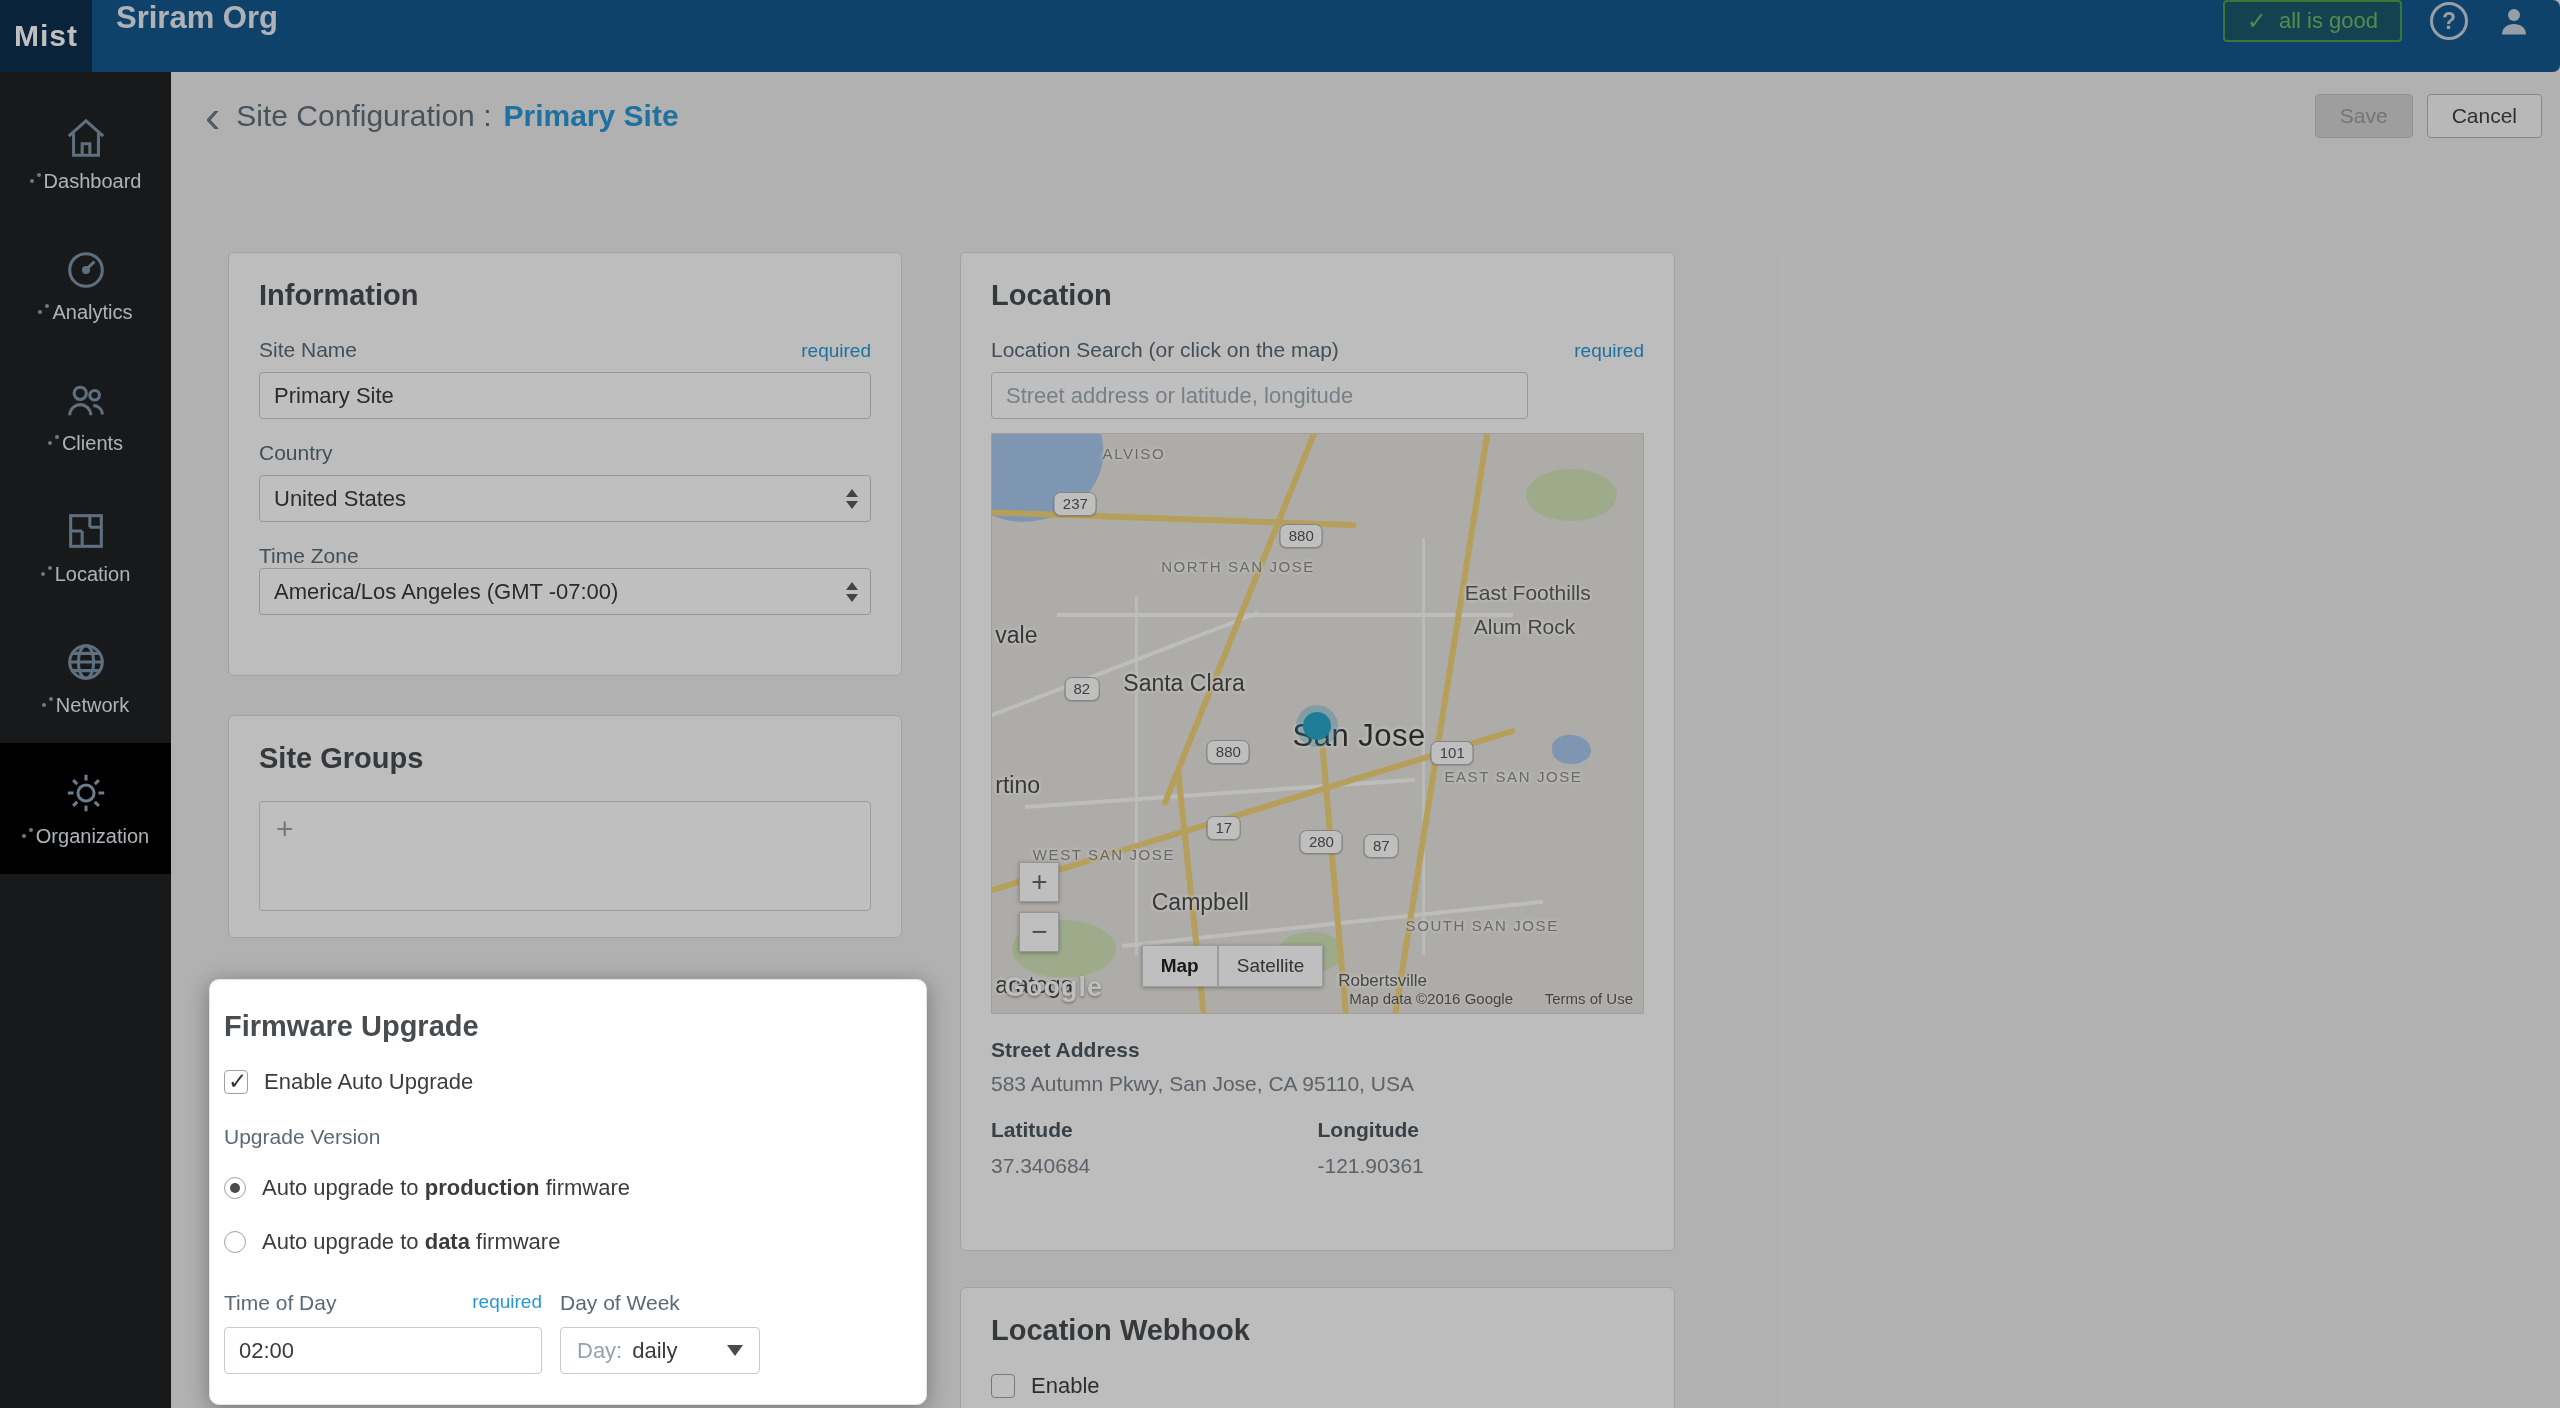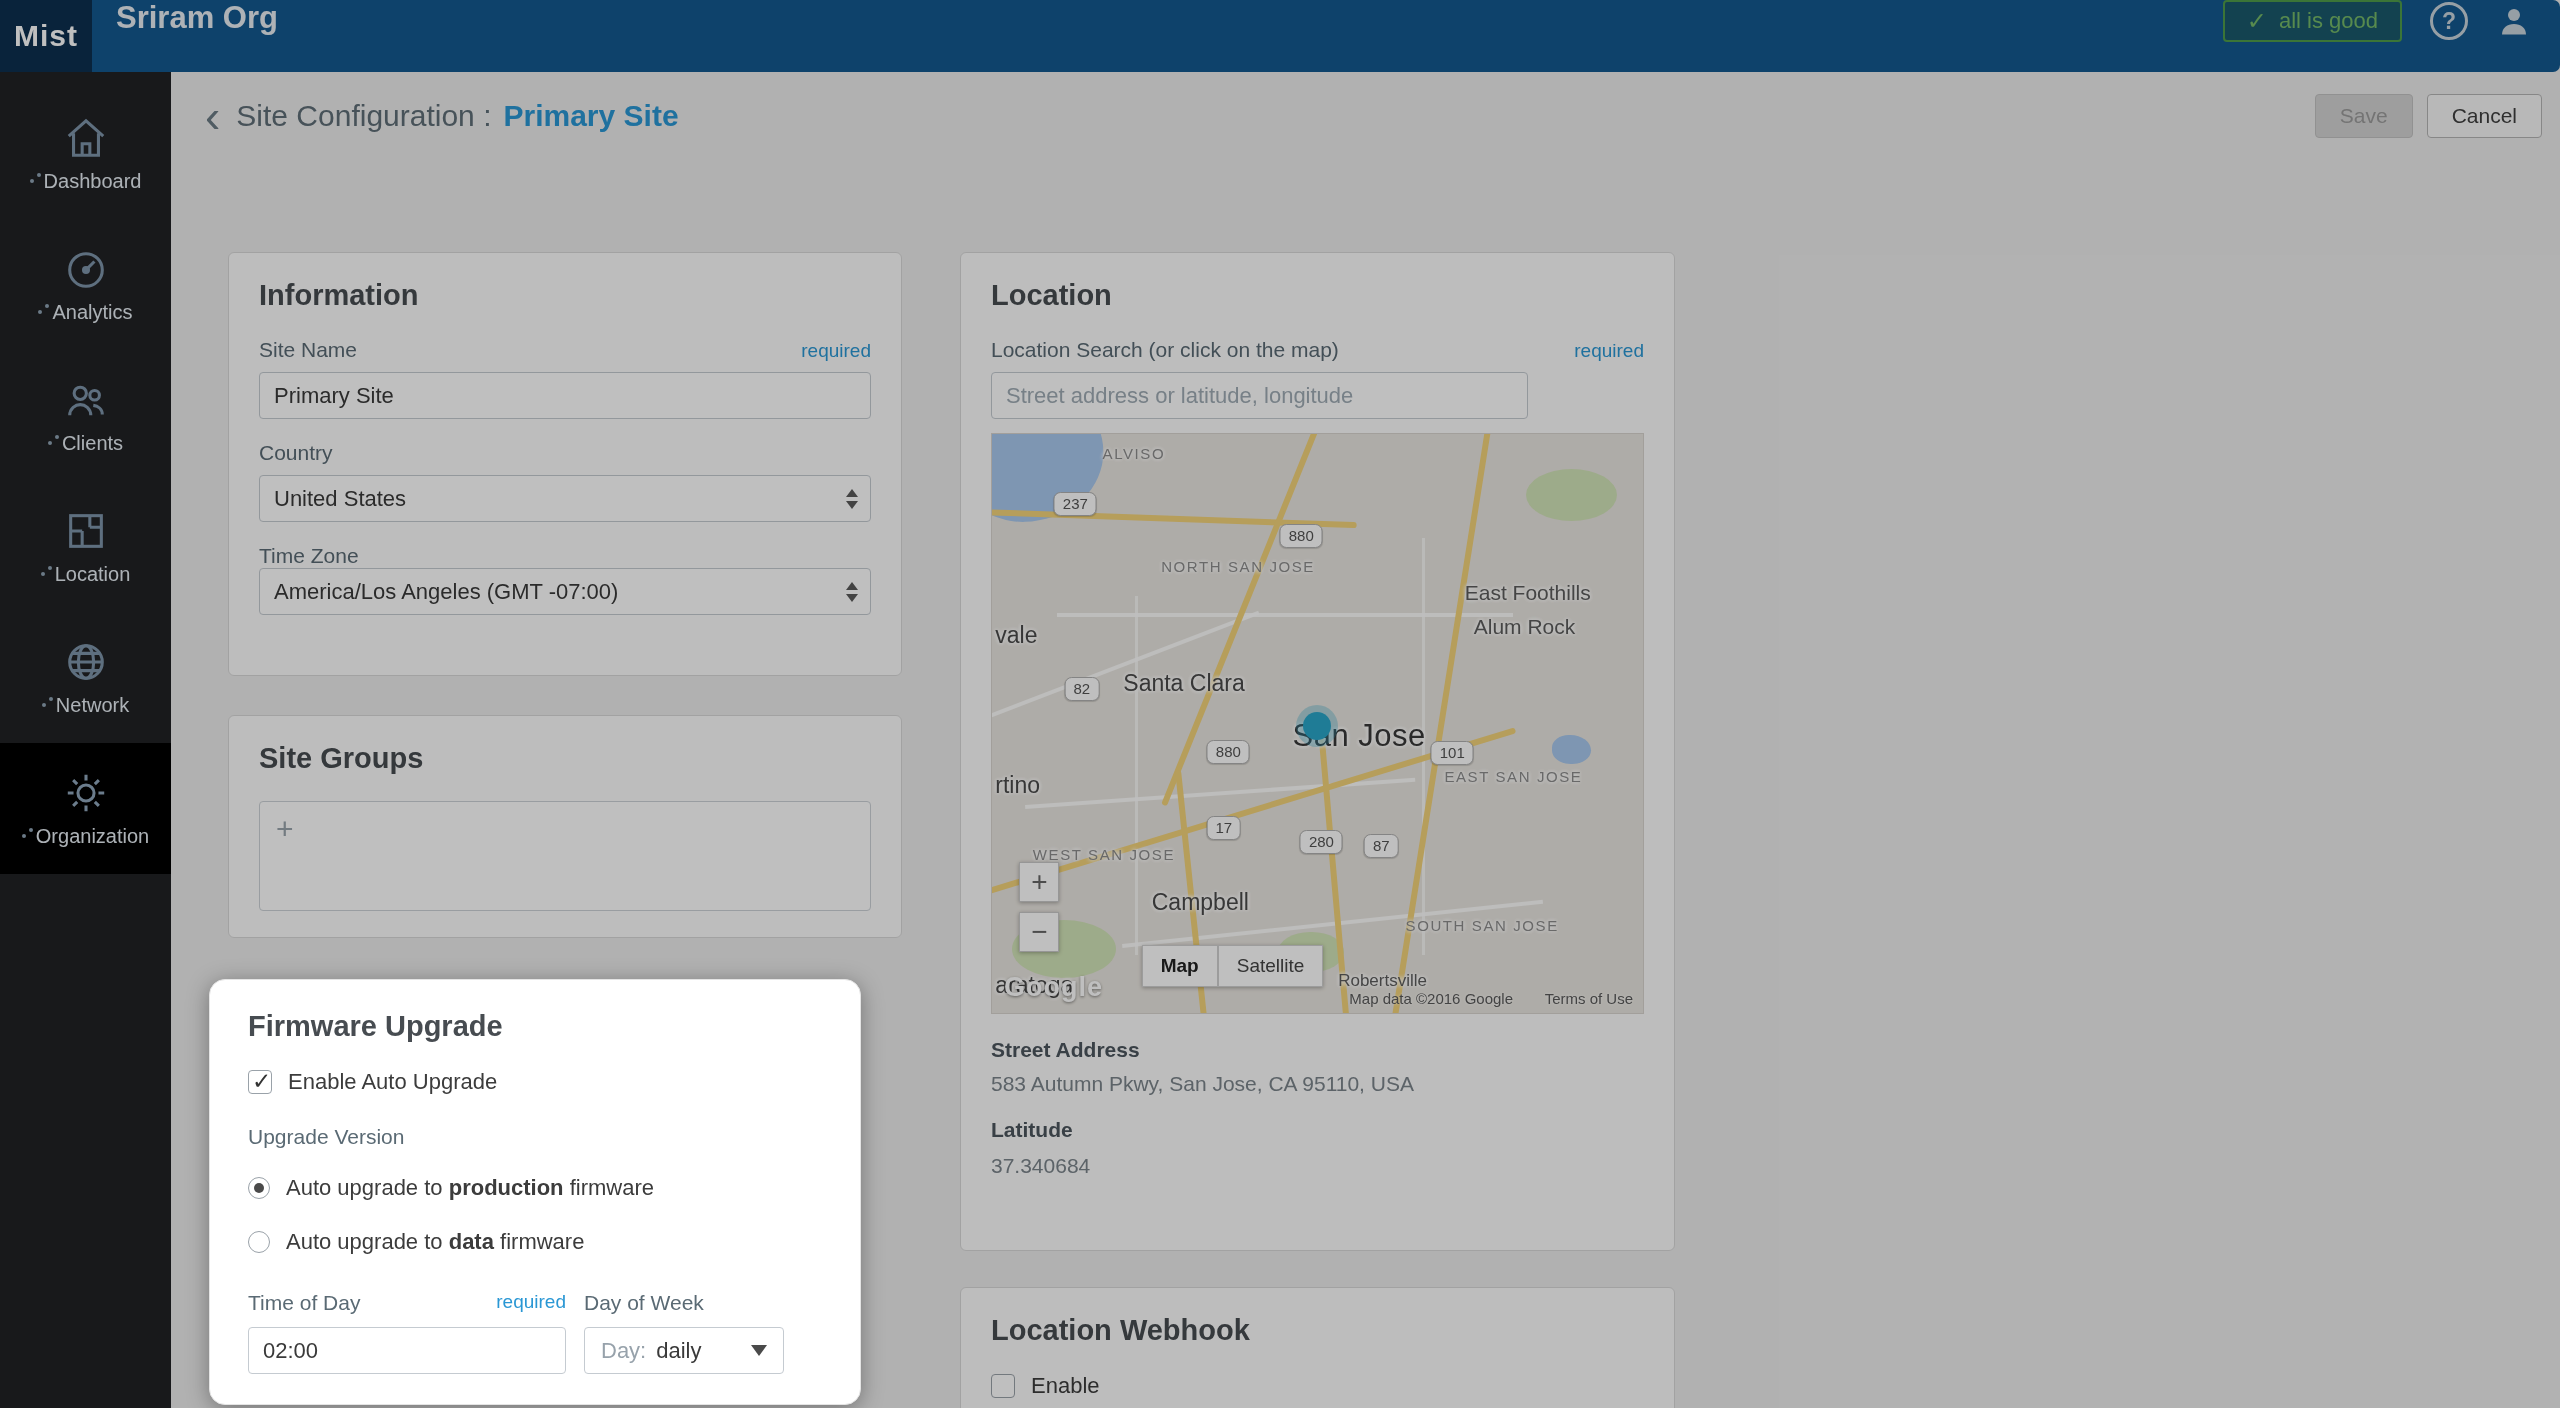--- a/index.html
+++ b/index.html
@@ -58,21 +58,21 @@
   .arrow-up { width:0; height:0; border-left:6px solid transparent; border-right:6px solid transparent; border-bottom:8px solid #5a5a5a; }
   .arrow-down { width:0; height:0; border-left:6px solid transparent; border-right:6px solid transparent; border-top:8px solid #5a5a5a; }
 
   .info-card { min-height:424px; }
 
   .groups-card { min-height:198px; margin-top:39px; }
   .groups-box { border:1px solid #ccd2d7; background:#ffffff; border-radius:4px; height:110px; padding:10px 16px; }
   .plus { font-size:30px; color:#9aa4ac; cursor:pointer; }
 
   
-  .firmware-card { margin-top:41px; margin-left:-19px; width:652px; min-height:424px; background:#ffffff; border:1px solid #e4e4e4; border-radius:16px; position:relative; z-index:60; box-shadow:0 4px 22px rgba(0,0,0,0.35); padding:30px 38px; }
+  .firmware-card { margin-top:41px; margin-left:-19px; width:718px; min-height:424px; background:#ffffff; border:1px solid #e4e4e4; border-radius:10px; position:relative; z-index:60; box-shadow:0 4px 22px rgba(0,0,0,0.35); padding:30px 14px; }
   .check-row { display:flex; align-items:center; gap:16px; font-size:22px; color:#3c3c3c; margin-bottom:30px; }
   .checkbox { width:24px; height:24px; border:1px solid #9aa2a9; border-radius:4px; background:#ffffff; position:relative; flex:0 0 auto; cursor:pointer; }
   .checkbox.checked::after { content:"✓"; position:absolute; left:3px; top:-3px; font-size:23px; font-weight:700; color:#333333; }
   .radio-row { display:flex; align-items:center; gap:16px; font-size:22px; color:#3c3c3c; margin-bottom:28px; }
   .radio { width:22px; height:22px; border:1px solid #9aa2a9; border-radius:50%; background:#ffffff; position:relative; flex:0 0 auto; cursor:pointer; }
   .radio.selected::after { content:""; position:absolute; left:5px; top:5px; right:5px; bottom:5px; background:#4a4a4a; border-radius:50%; }
   .bold { font-weight:700; }
   .section-label { font-size:21px; color:#5a6a74; margin-bottom:26px; }
   .fw-labels { display:flex; margin:36px 0 12px; }
   .fw-time-label { width:318px; display:flex; justify-content:space-between; margin-right:18px; }
@@ -362,20 +362,24 @@
           <div class="terms">Terms of Use</div>
         </div>
 
         <div class="addr-label">Street Address</div>
         <div class="addr-value">583 Autumn Pkwy, San Jose, CA 95110, USA</div>
         <div class="latlng">
           <div class="latlng-cell">
             <div class="latlng-label">Latitude</div>
             <div class="latlng-value">37.340684</div>
           </div>
+          <div class="latlng-cell">
+            <div class="latlng-label">Longitude</div>
+            <div class="latlng-value">-121.90361</div>
+          </div>
         </div>
       </div>
 
       <div class="card webhook-card">
         <div class="card-title">Location Webhook</div>
         <div class="check-row">
           <span class="checkbox"></span>
           <span>Enable</span>
         </div>
       </div>

